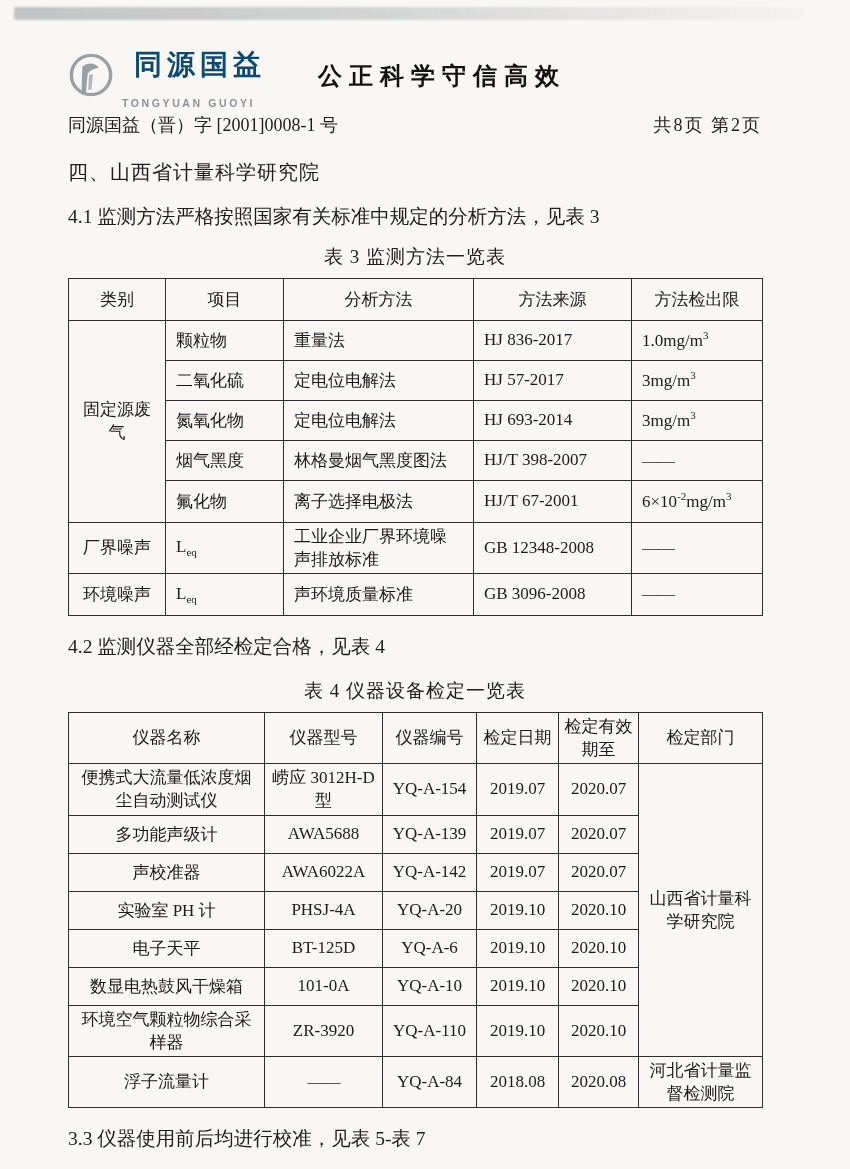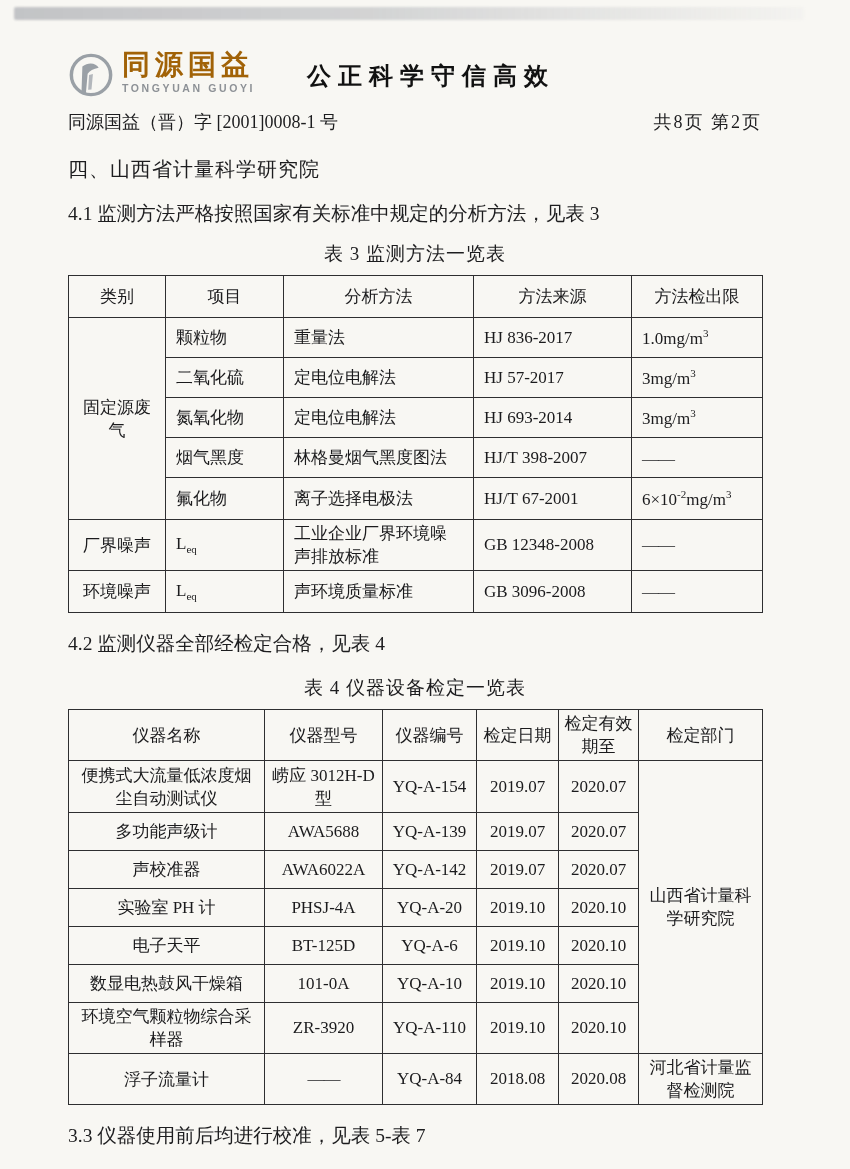--- a/index.html
+++ b/index.html
@@ -21,35 +21,36 @@
   }
   .content { padding: 50px 88px 0 68px; }
 
   
   .brandline { display: flex; align-items: flex-start; }
   .logo-block { display: flex; align-items: flex-start; }
   .emblem { width: 46px; height: 46px; margin-top: 2px; }
   .brand-text { margin-left: 8px; }
   .brand-cn {
     font-size: 28px; font-weight: bold; letter-spacing: 5px;
-    color: #a16207; font-family: "Liberation Sans", sans-serif;
+    color: #0c4a6e; font-family: "Liberation Sans", sans-serif;
     line-height: 1.1;
+    margin-left: 12px;
   }
   .brand-en {
     font-size: 10.5px; letter-spacing: 2.6px; color: #8d9196;
     font-family: "Liberation Sans", sans-serif; font-weight: bold;
-    margin-top: 1px;
+    margin-top: 16px;
   }
   .slogan {
     display: flex; margin-left: 52px; margin-top: 10px;
     font-size: 24px; font-weight: bold; color: #111; letter-spacing: 7px;
   }
   .docline {
     display: flex; justify-content: space-between; align-items: baseline;
-    margin-top: 12px; font-size: 18px;
+    margin-top: 4px; font-size: 18px;
   }
   .docline .pageinfo { font-size: 18px; letter-spacing: 2px; }
 
   
   .sec-heading { font-size: 20px; margin-top: 22px; letter-spacing: 1px; }
   .para { font-size: 19.5px; margin-top: 17px; }
   .tbl-title { text-align: center; font-size: 19px; margin: 14px 0 8px 0; letter-spacing: 1px; }
 
   
   table {

